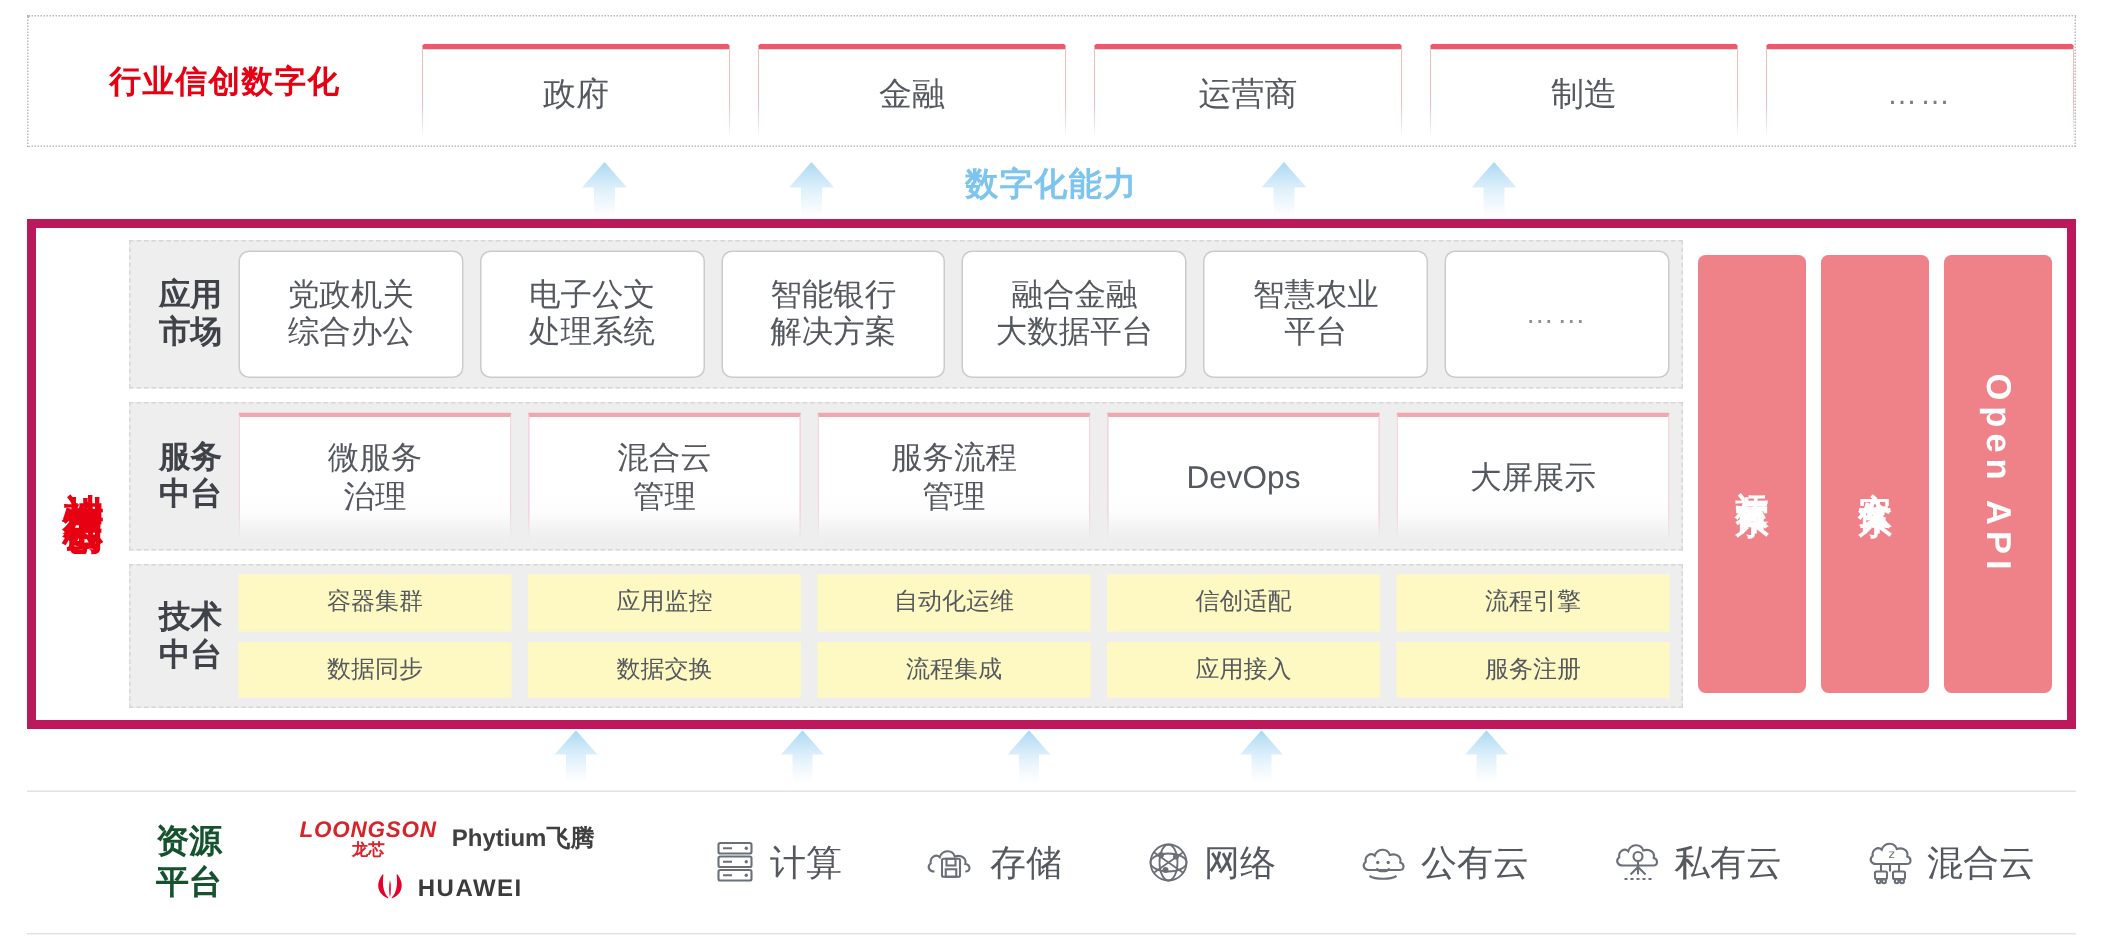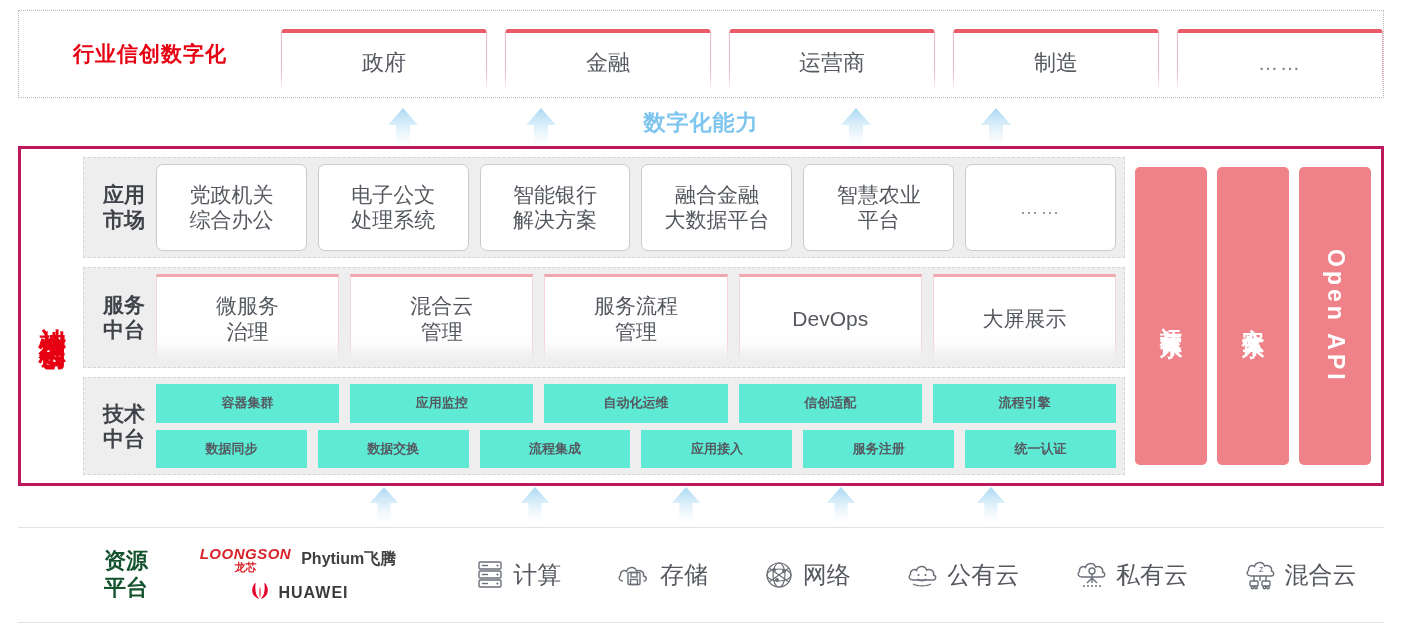--- a/index.html
+++ b/index.html
@@ -54,21 +54,21 @@
     color:#7dc4ef;font-size:22px;font-weight:bold;letter-spacing:1px;
     pointer-events:none;
   }
   .arrow{
     position:absolute;bottom:0;width:46px;height:40px;
   }
 
   
   .cloud-box{
     position:absolute;left:18px;top:146px;width:1366px;height:340px;
-    border:3px solid #be185d;background:#ffffff;box-sizing:border-box;
+    border:6px solid #be185d;background:#ffffff;box-sizing:border-box;
     display:flex;
   }
   .cloud-title{
     width:62px;flex:0 0 auto;
     display:flex;align-items:center;justify-content:center;
     color:#e60012;font-weight:bold;font-size:27px;
     line-height:1.22;
     writing-mode:vertical-rl;text-orientation:upright;
     letter-spacing:3px;
     padding:6px 0;
@@ -107,21 +107,21 @@
   .card.svc{
     border-top:3px solid #f0a7b0;
     border-left:1px solid #f6d4d9;
     border-right:1px solid #f6d4d9;
     border-bottom:none;
     background:linear-gradient(to bottom,#ffffff 60%,#fafafa 100%);
     -webkit-mask-image:linear-gradient(to bottom,#000 0,#000 78%,transparent 100%);
     mask-image:linear-gradient(to bottom,#000 0,#000 78%,transparent 100%);
   }
   
-  .card.tech{background:#5eead4;border:none;font-size:13px;font-weight:bold;}
+  .card.tech{background:#fef9c3;border:none;font-size:16px;}
 
   .side-panels{flex:0 0 auto;display:flex;gap:10px;padding:10px 0;}
   .side-panel{
     width:72px;background:#ef8289;border-radius:5px;
     display:flex;align-items:center;justify-content:center;
     color:#ffffff;font-weight:bold;font-size:22px;letter-spacing:3px;
   }
   .side-panel .v-cjk{writing-mode:vertical-rl;text-orientation:upright;}
   .side-panel .v-lat{
     writing-mode:vertical-rl;
@@ -303,23 +303,20 @@
                 <span>数据交换</span>
               </div>
               <div class="card tech">
                 <span>流程集成</span>
               </div>
               <div class="card tech">
                 <span>应用接入</span>
               </div>
               <div class="card tech">
                 <span>服务注册</span>
-              </div>
-              <div class="card tech">
-                <span>统一认证</span>
               </div>
             </div>
           </div>
         </div>
 
       </div>
 
       <div class="side-panels">
         <div class="side-panel">
           <span class="v-cjk">运营体系</span>

